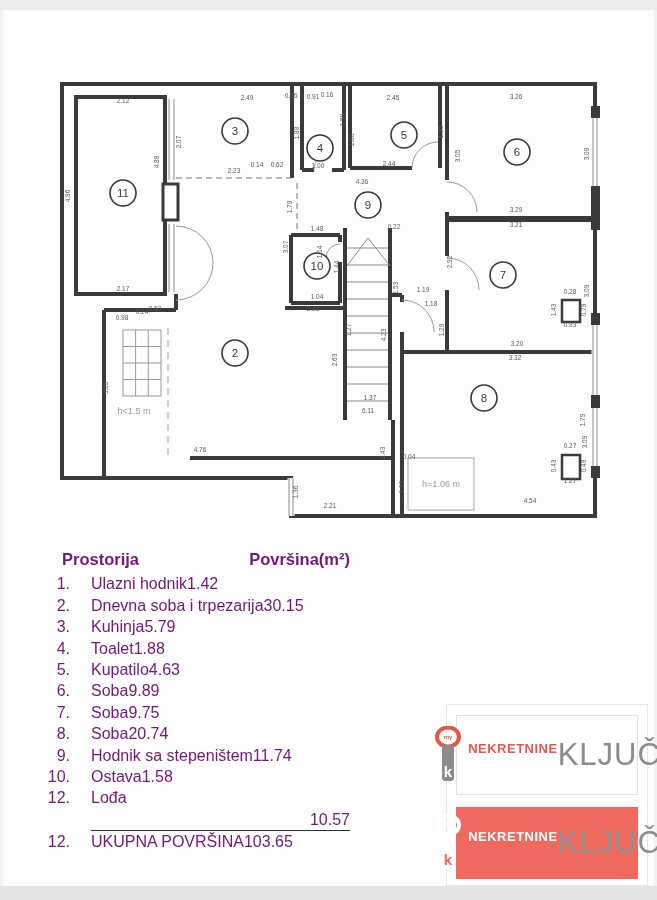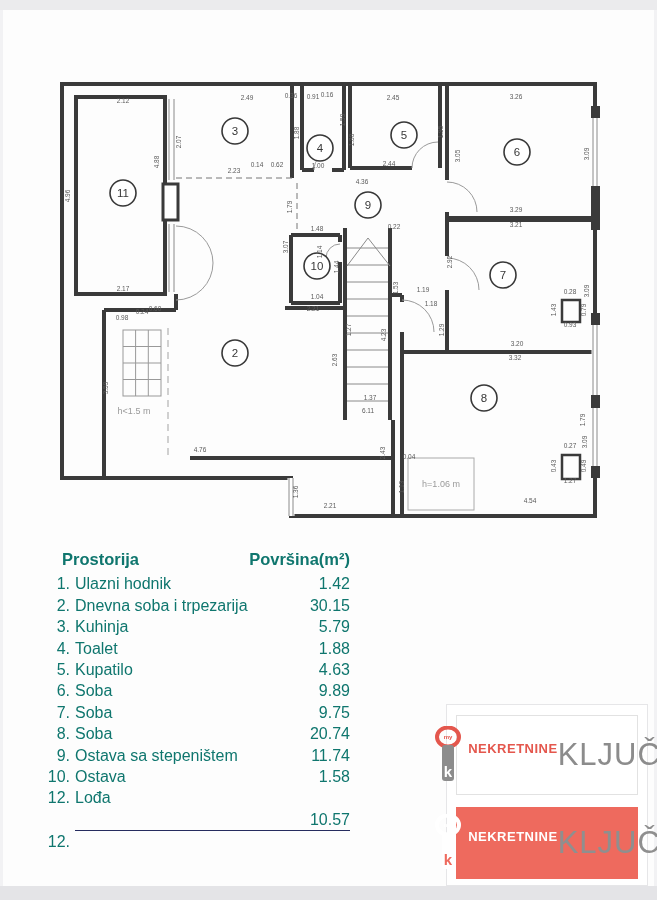--- a/index.html
+++ b/index.html
@@ -10,27 +10,27 @@
   .strip-top{position:absolute;left:0;top:0;width:657px;height:10px;background:#ebebed;}
   .strip-bottom{position:absolute;left:0;top:886px;width:657px;height:14px;background:#e4e4e7;}
   .edge-left{position:absolute;left:0;top:10px;width:3px;height:876px;background:#f2f2f4;}
   .edge-right{position:absolute;right:0;top:10px;width:3px;height:876px;background:#f2f2f4;}
 
   #floorplan{position:absolute;left:0;top:0;}
 
   
   .room-table{
     position:absolute;left:38px;top:549px;width:312px;
-    color:#0f766e;font-size:16px;line-height:21.4px;
+    color:#701a75;font-size:16px;line-height:21.4px;
   }
   .room-table .hdr{display:flex;justify-content:space-between;font-weight:bold;font-size:16.5px;margin-bottom:3px;}
   .room-table .hdr .h-room{margin-left:24px;}
   .room-table .row{display:flex;align-items:baseline;}
   .room-table .num{width:32px;text-align:right;flex:none;white-space:nowrap;}
-  .room-table .rest{flex:1;display:flex;justify-content:space-between;margin-left:5px;}
+  .room-table .rest{flex:1;display:flex;margin-left:21px;}
   .room-table .row.uline .rest{border-bottom:1.6px solid #262c5f;flex-direction:column;}
   .room-table .val{text-align:right;}
 
   
   .logo-panel{
     position:absolute;left:446px;top:704px;width:202px;height:182px;
     background:#ffffff;border:1px solid #e6e6e8;box-sizing:border-box;
   }
   .logo-card{position:absolute;left:9px;width:182px;display:flex;align-items:center;justify-content:center;box-sizing:border-box;}
   .logo-card.light{top:10px;height:80px;background:#ffffff;border:1px solid #e2e2e2;}
@@ -307,40 +307,44 @@
       <div class="row">
         <span class="num">8.</span>
         <span class="rest">
           <span class="nm">Soba</span>
           <span class="val">20.74</span>
         </span>
       </div>
       <div class="row">
         <span class="num">9.</span>
         <span class="rest">
-          <span class="nm">Ostava sa stepeništem</span>
+          <span class="nm">Hodnik sa stepeništem</span>
           <span class="val">11.74</span>
         </span>
       </div>
       <div class="row">
         <span class="num">10.</span>
         <span class="rest">
           <span class="nm">Ostava</span>
           <span class="val">1.58</span>
         </span>
       </div>
       <div class="row uline">
         <span class="num">12.</span>
         <span class="rest">
           <span class="nm">Lođa</span>
           <span class="val">10.57</span>
         </span>
       </div>
       <div class="row">
         <span class="num">12.</span>
+        <span class="rest">
+          <span class="nm">UKUPNA POVRŠINA</span>
+          <span class="val">103.65</span>
+        </span>
       </div>
     </div>
 </div>
 
 <div class="logo-panel">
   <div class="logo-card light">
     <div class="logo-lockup">
       <svg class="logo-key" width="30" height="58" viewBox="0 0 30 58">
         <ellipse cx="15" cy="11" rx="11" ry="9.5" fill="none" stroke="#e4574d" stroke-width="4"></ellipse>
         <text x="15" y="13" font-size="6" font-weight="bold" fill="#e4574d" text-anchor="middle">my</text>

